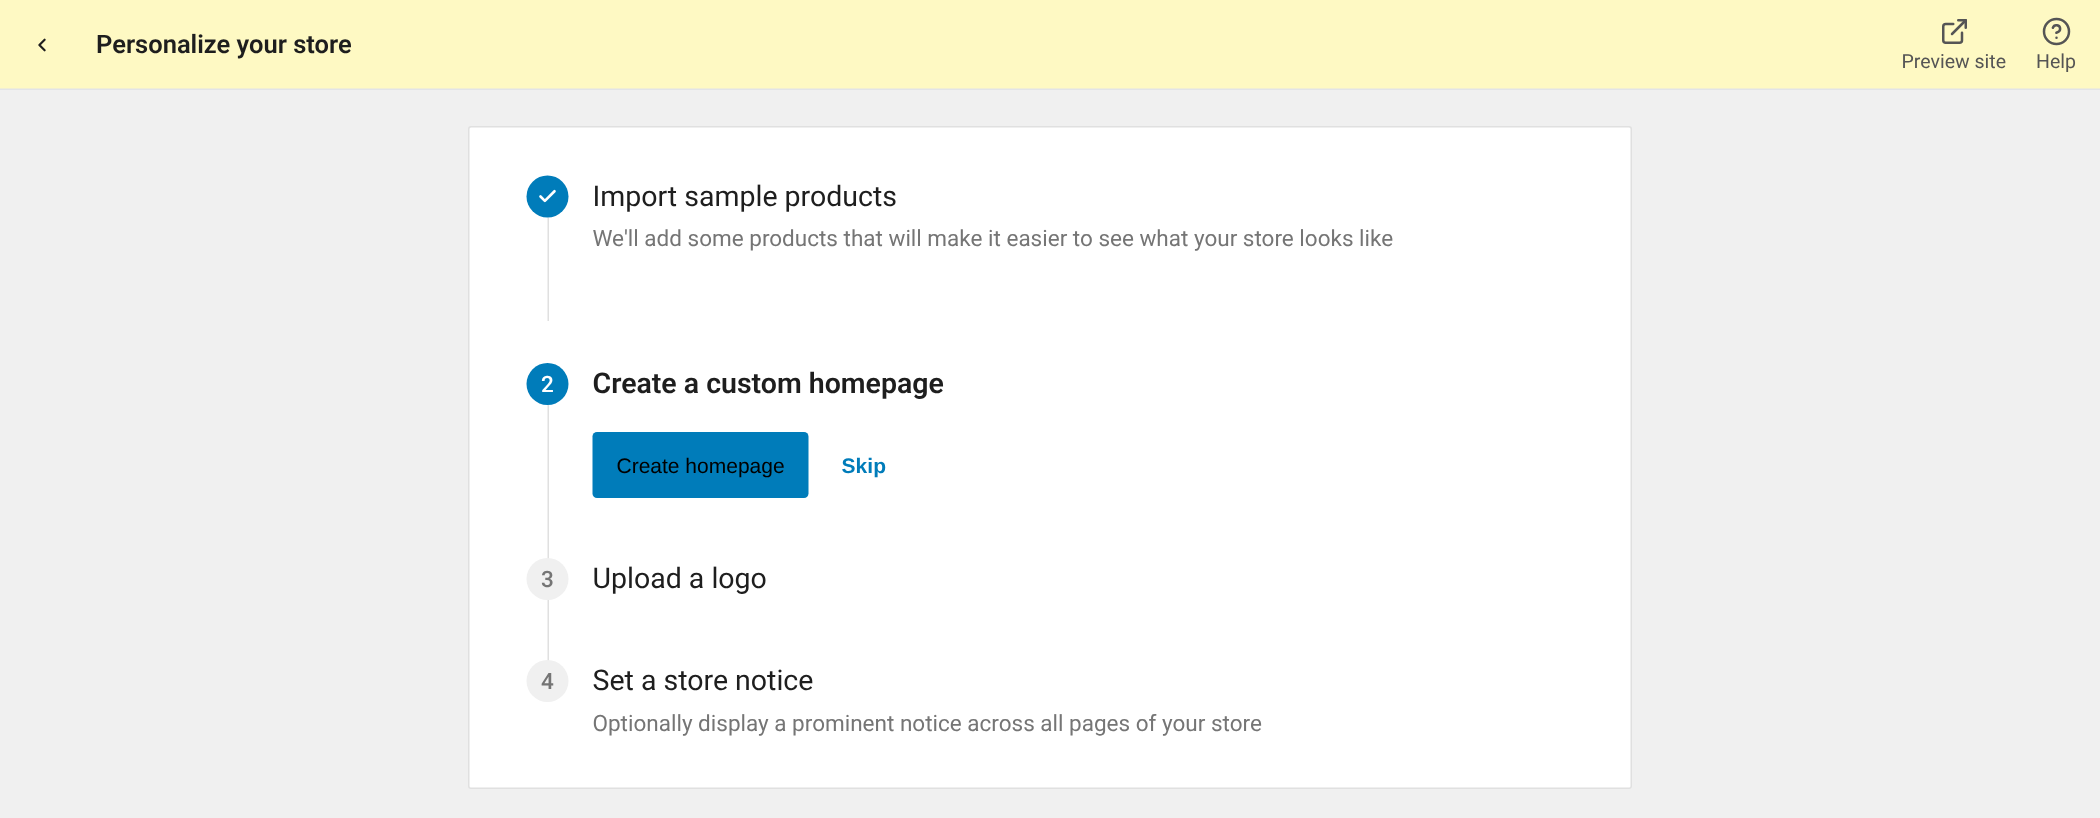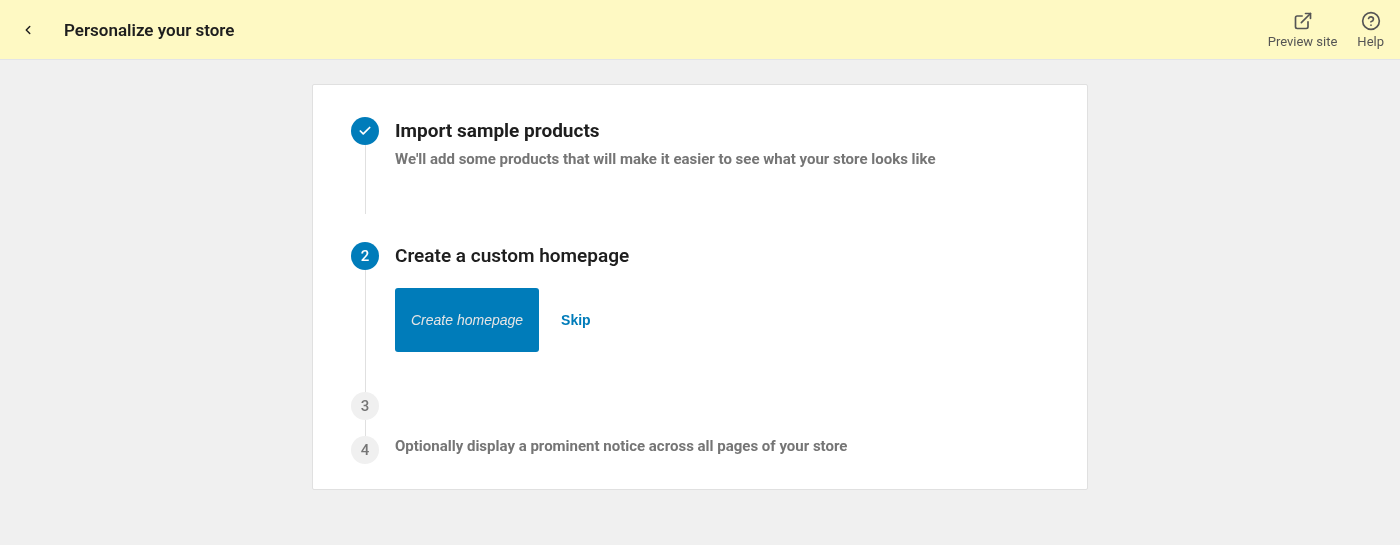--- a/index.html
+++ b/index.html
@@ -107,51 +107,49 @@
     .step-marker.active {
       background: #007cba;
       color: #fff;
     }
     .step-marker.pending {
       background: #f0f0f0;
       color: #757575;
     }
     .step-title {
       font-size: 19px;
-      font-weight: 700;
+      font-weight: 400;
       color: #1e1e1e;
       line-height: 28px;
     }
     .step.active .step-title {
       font-weight: 600;
       margin-top: 32px;
     }
     .step-desc {
       font-size: 15px;
       color: #757575;
       margin-top: 4px;
       line-height: 1.4;
-      font-weight: bold;
     }
     .step-actions {
       margin-top: 18px;
       display: flex;
       align-items: center;
       gap: 22px;
     }
     .btn-primary {
       background: #007cba;
-      color: #e5e5e5;
+      color: #000000;
       border: none;
-      padding: 24px 16px;
+      padding: 14px 16px;
       font-size: 14px;
       font-weight: 500;
       border-radius: 3px;
       cursor: pointer;
-      font-style: italic;
     }
     .btn-link {
       background: none;
       border: none;
       color: #007cba;
       font-size: 14px;
       font-weight: 700;
       cursor: pointer;
     }
     svg {
@@ -215,22 +213,24 @@
       <div class="step-title">Create a custom homepage</div>
       <div class="step-actions">
         <button class="btn-primary">Create homepage</button>
         <button class="btn-link">Skip</button>
       </div>
     </div>
 
     <div class="step">
       <div class="step-line"></div>
       <div class="step-marker pending">3</div>
+      <div class="step-title">Upload a logo</div>
     </div>
 
     <div class="step">
 
       <div class="step-marker pending">4</div>
+      <div class="step-title">Set a store notice</div>
       <div class="step-desc">Optionally display a prominent notice across all pages of your store</div>
     </div>
 
   </div>
 </div>
 
 </body></html>

